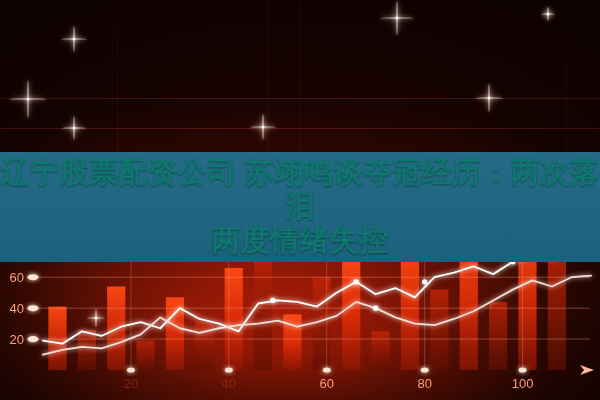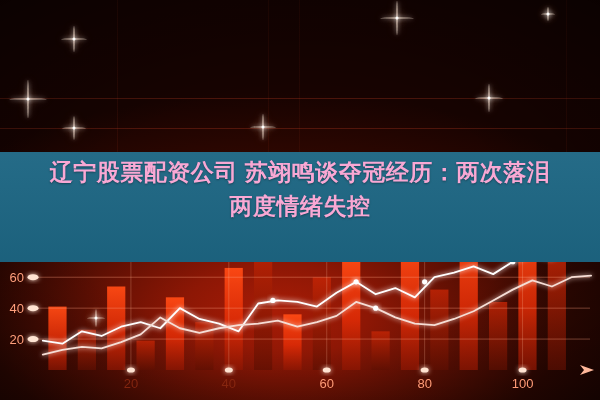--- a/index.html
+++ b/index.html
@@ -39,22 +39,22 @@
   
   #chart{position:absolute;left:0;top:0;width:600px;height:400px;}
 
   
   .band{position:absolute;left:0;top:152px;width:600px;height:110px;
     background:#1d6683;}
   .band-inner{position:absolute;inset:0;
     background:linear-gradient(180deg,rgba(255,255,255,.035),rgba(0,0,0,.05));}
   .title{
     position:absolute;left:0;top:155px;width:600px;
-    text-align:center;color:#f9a8d4;
-    font-size:23px;font-weight:bold;line-height:34px;letter-spacing:.5px;
+    text-align:center;color:#0f766e;
+    font-size:29px;font-weight:bold;line-height:34px;letter-spacing:.5px;
     text-shadow:0 1px 2px rgba(0,0,0,.35);
   }
   .title .l2{display:block;}
 </style>
 </head>
 <body>
 
 <div id="stage">
 
   <div class="bg-base"></div>

